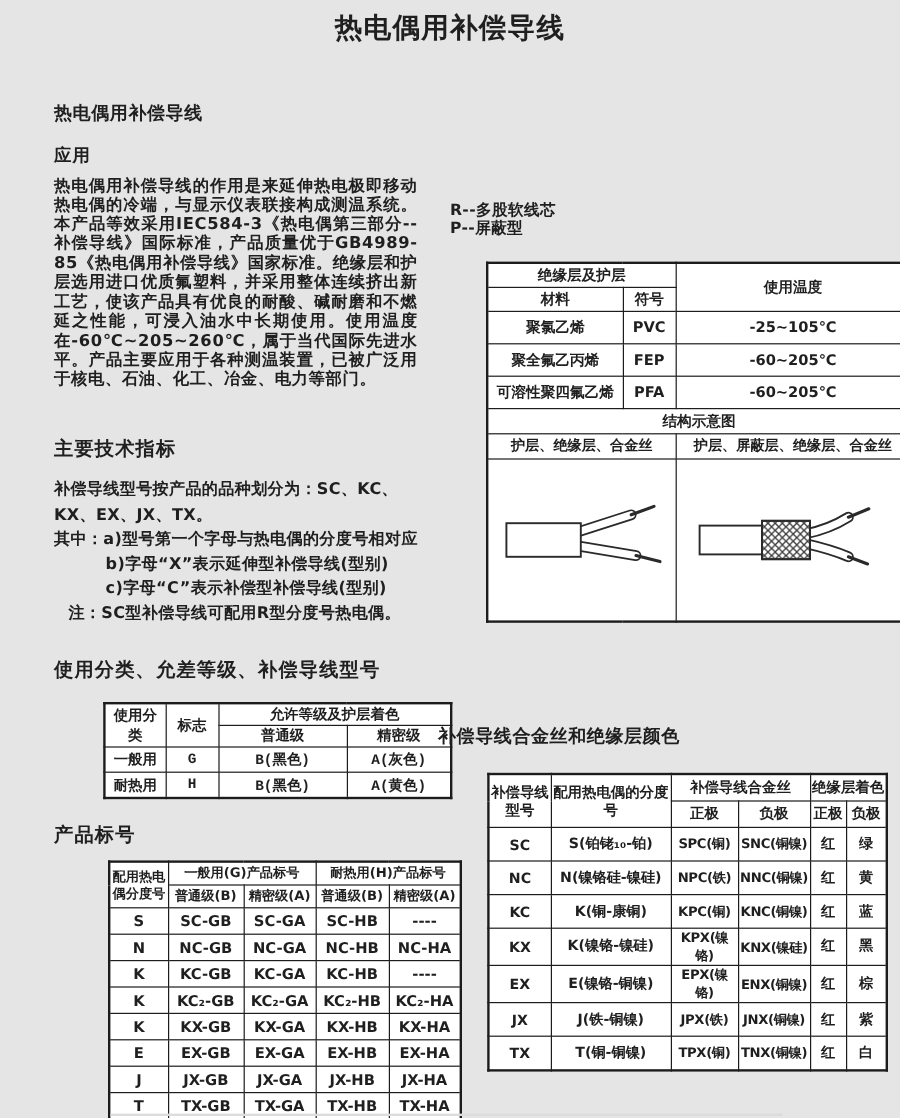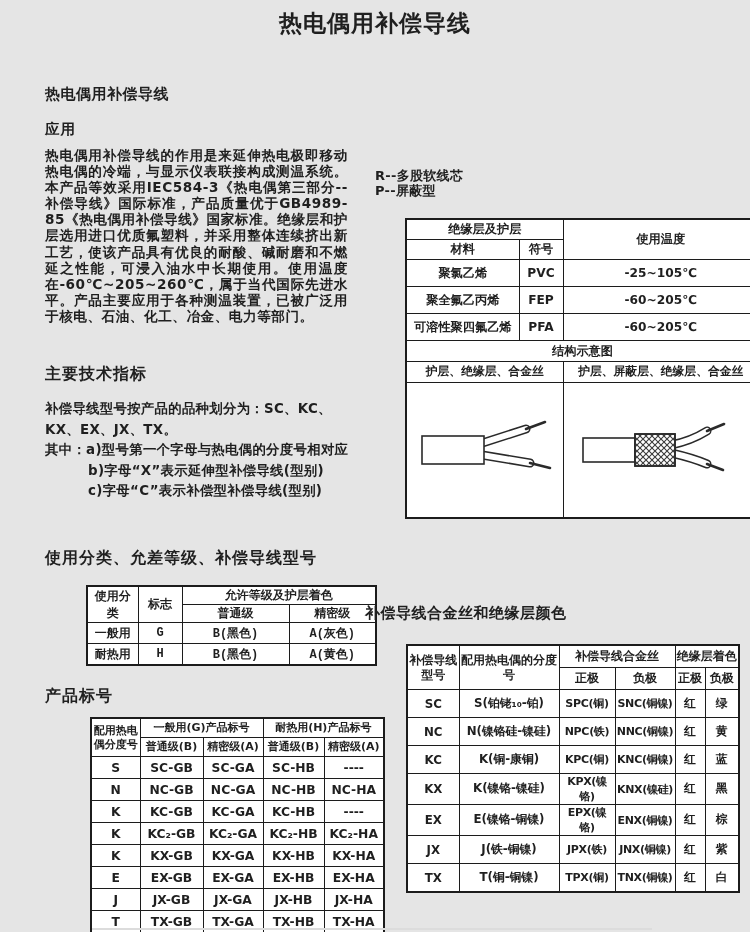--- a/index.html
+++ b/index.html
@@ -71,20 +71,21 @@
 
   <div class="abs h-left" style="left:45px;top:120px;font-size:14.5px">应用</div>
   <p class="abs app-body" style="margin:0">热电偶用补偿导线的作用是来延伸热电极即移动热电偶的冷端，与显示仪表联接构成测温系统。本产品等效采用IEC584-3《热电偶第三部分--补偿导线》国际标准，产品质量优于GB4989-85《热电偶用补偿导线》国家标准。绝缘层和护层选用进口优质氟塑料，并采用整体连续挤出新工艺，使该产品具有优良的耐酸、碱耐磨和不燃延之性能，可浸入油水中长期使用。使用温度在-60℃~205~260℃，属于当代国际先进水平。产品主要应用于各种测温装置，已被广泛用于核电、石油、化工、冶金、电力等部门。</p>
 
   <div class="abs h-left" style="left:45px;top:364px">主要技术指标</div>
   <div class="abs tech-block">
     <div class="tech-line">补偿导线型号按产品的品种划分为：SC、KC、KX、EX、JX、TX。</div>
     <div class="tech-line">其中：a)型号第一个字母与热电偶的分度号相对应</div>
     <div class="tech-line ind-bc">b)字母“X”表示延伸型补偿导线(型别)</div>
     <div class="tech-line ind-bc">c)字母“C”表示补偿型补偿导线(型别)</div>
+    <div class="tech-line ind-note">注：SC型补偿导线可配用R型分度号热电偶。</div>
   </div>
 
   <div class="abs h-left" style="left:45px;top:548px">使用分类、允差等级、补偿导线型号</div>
 
   <table class="t1">
     <colgroup>
         <col style="width:51px">
         <col style="width:44px">
         <col style="width:107px">
         <col style="width:87px">

